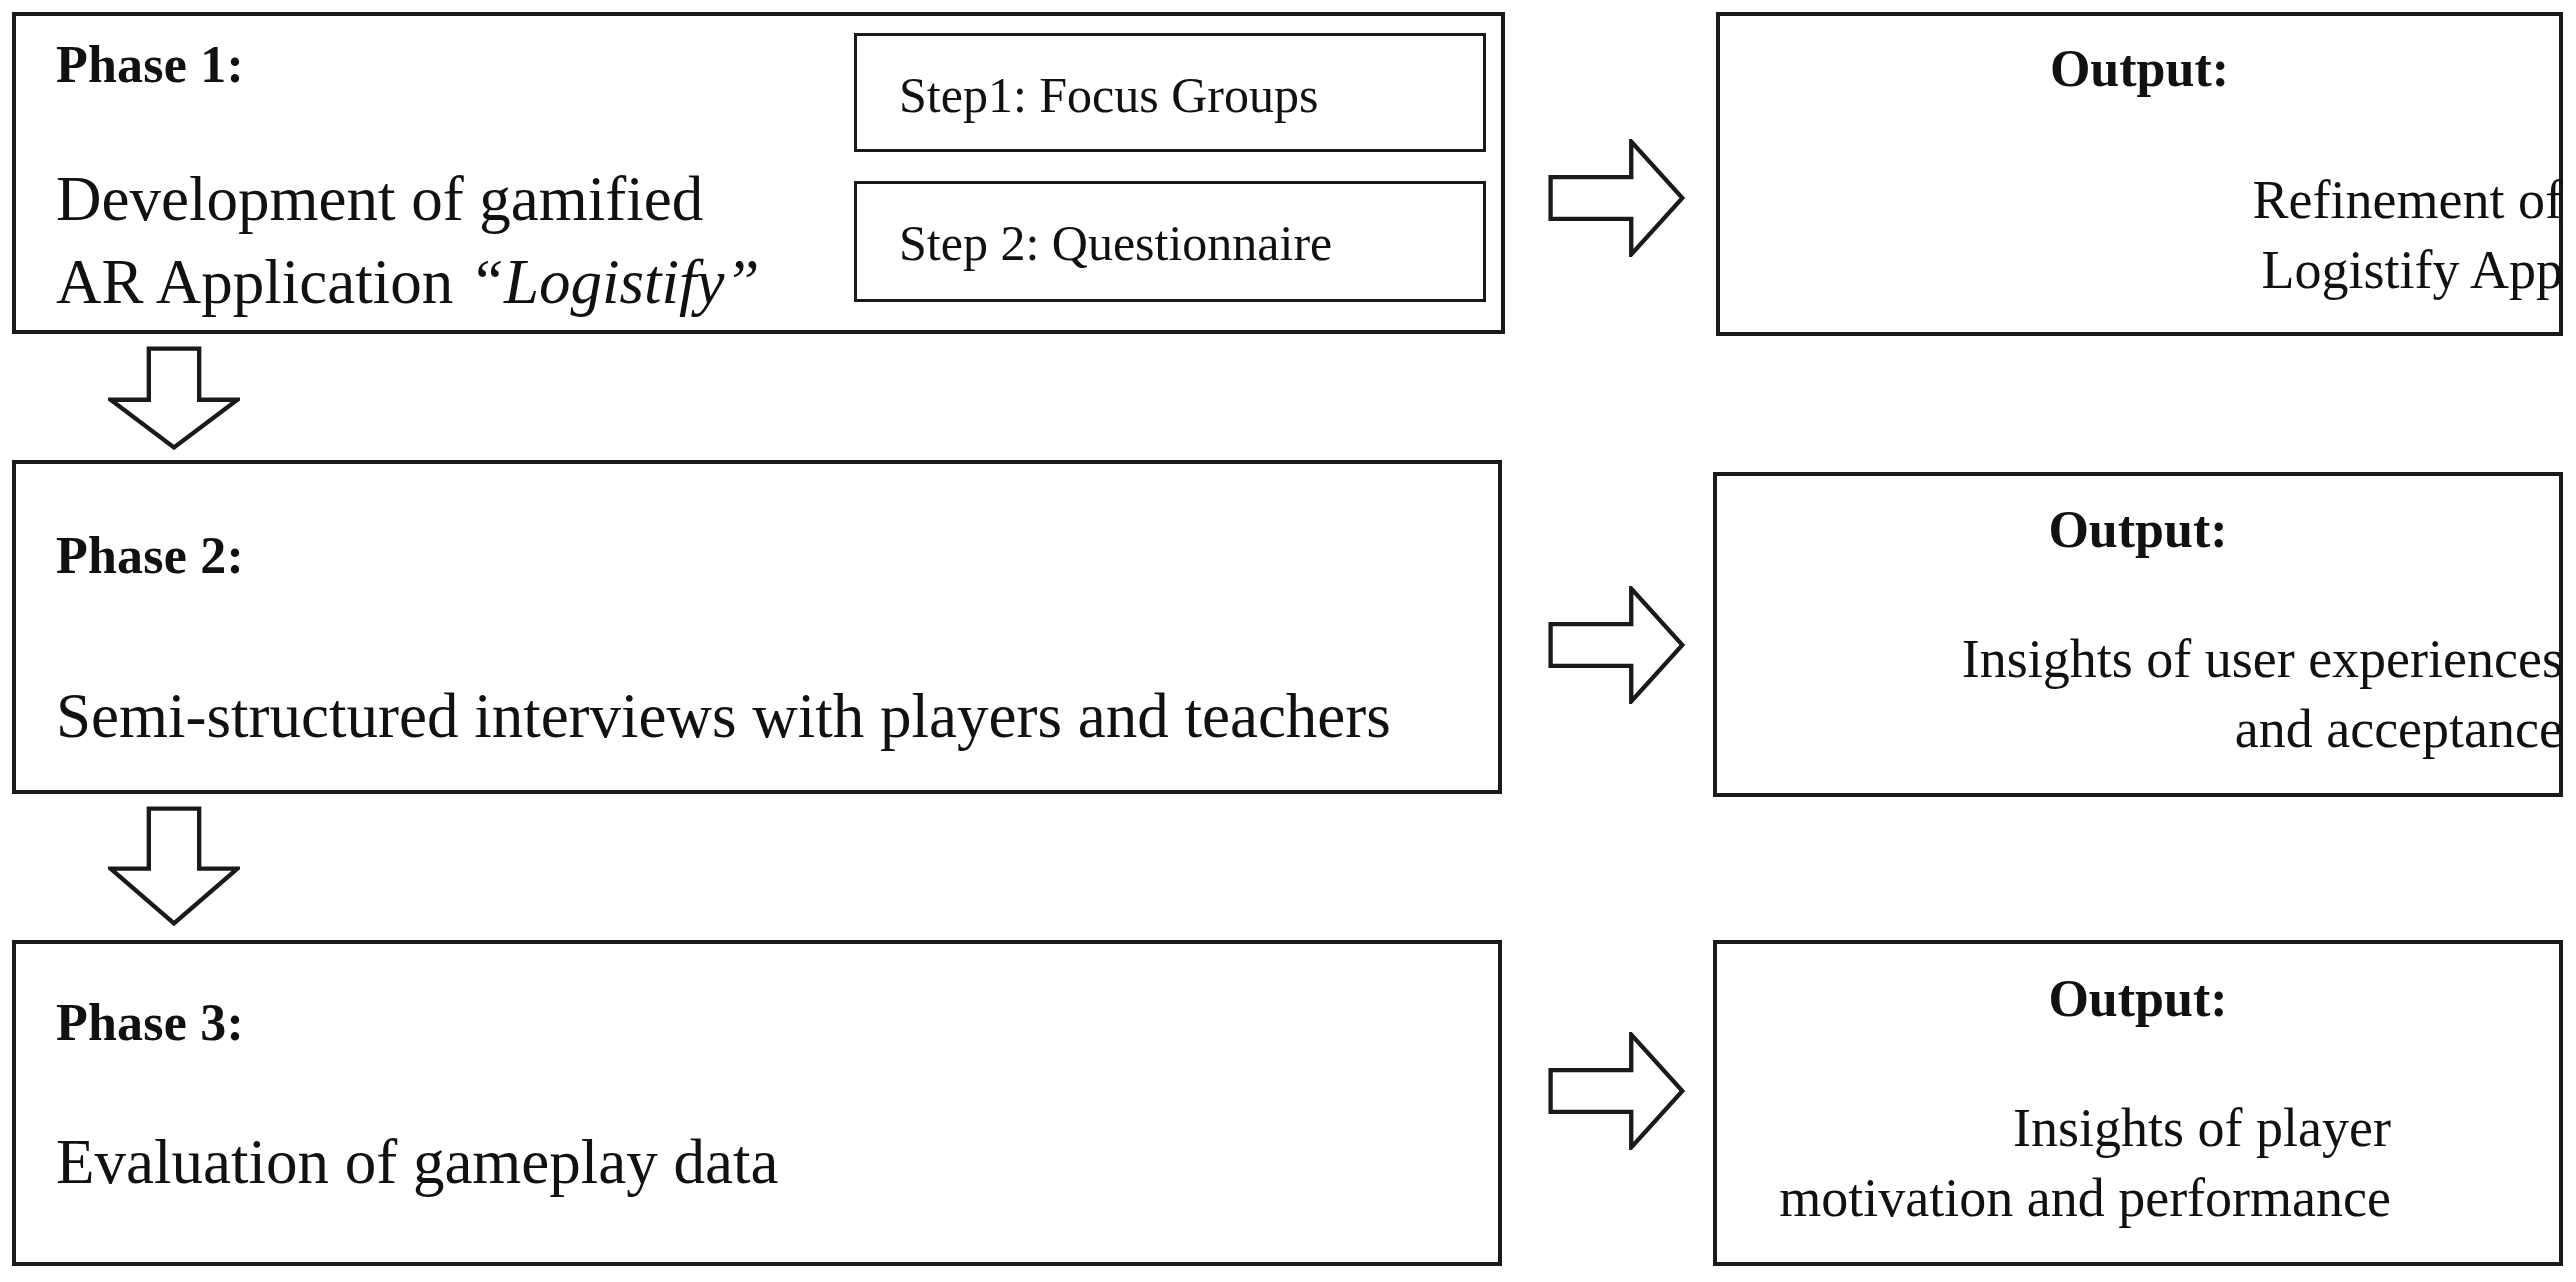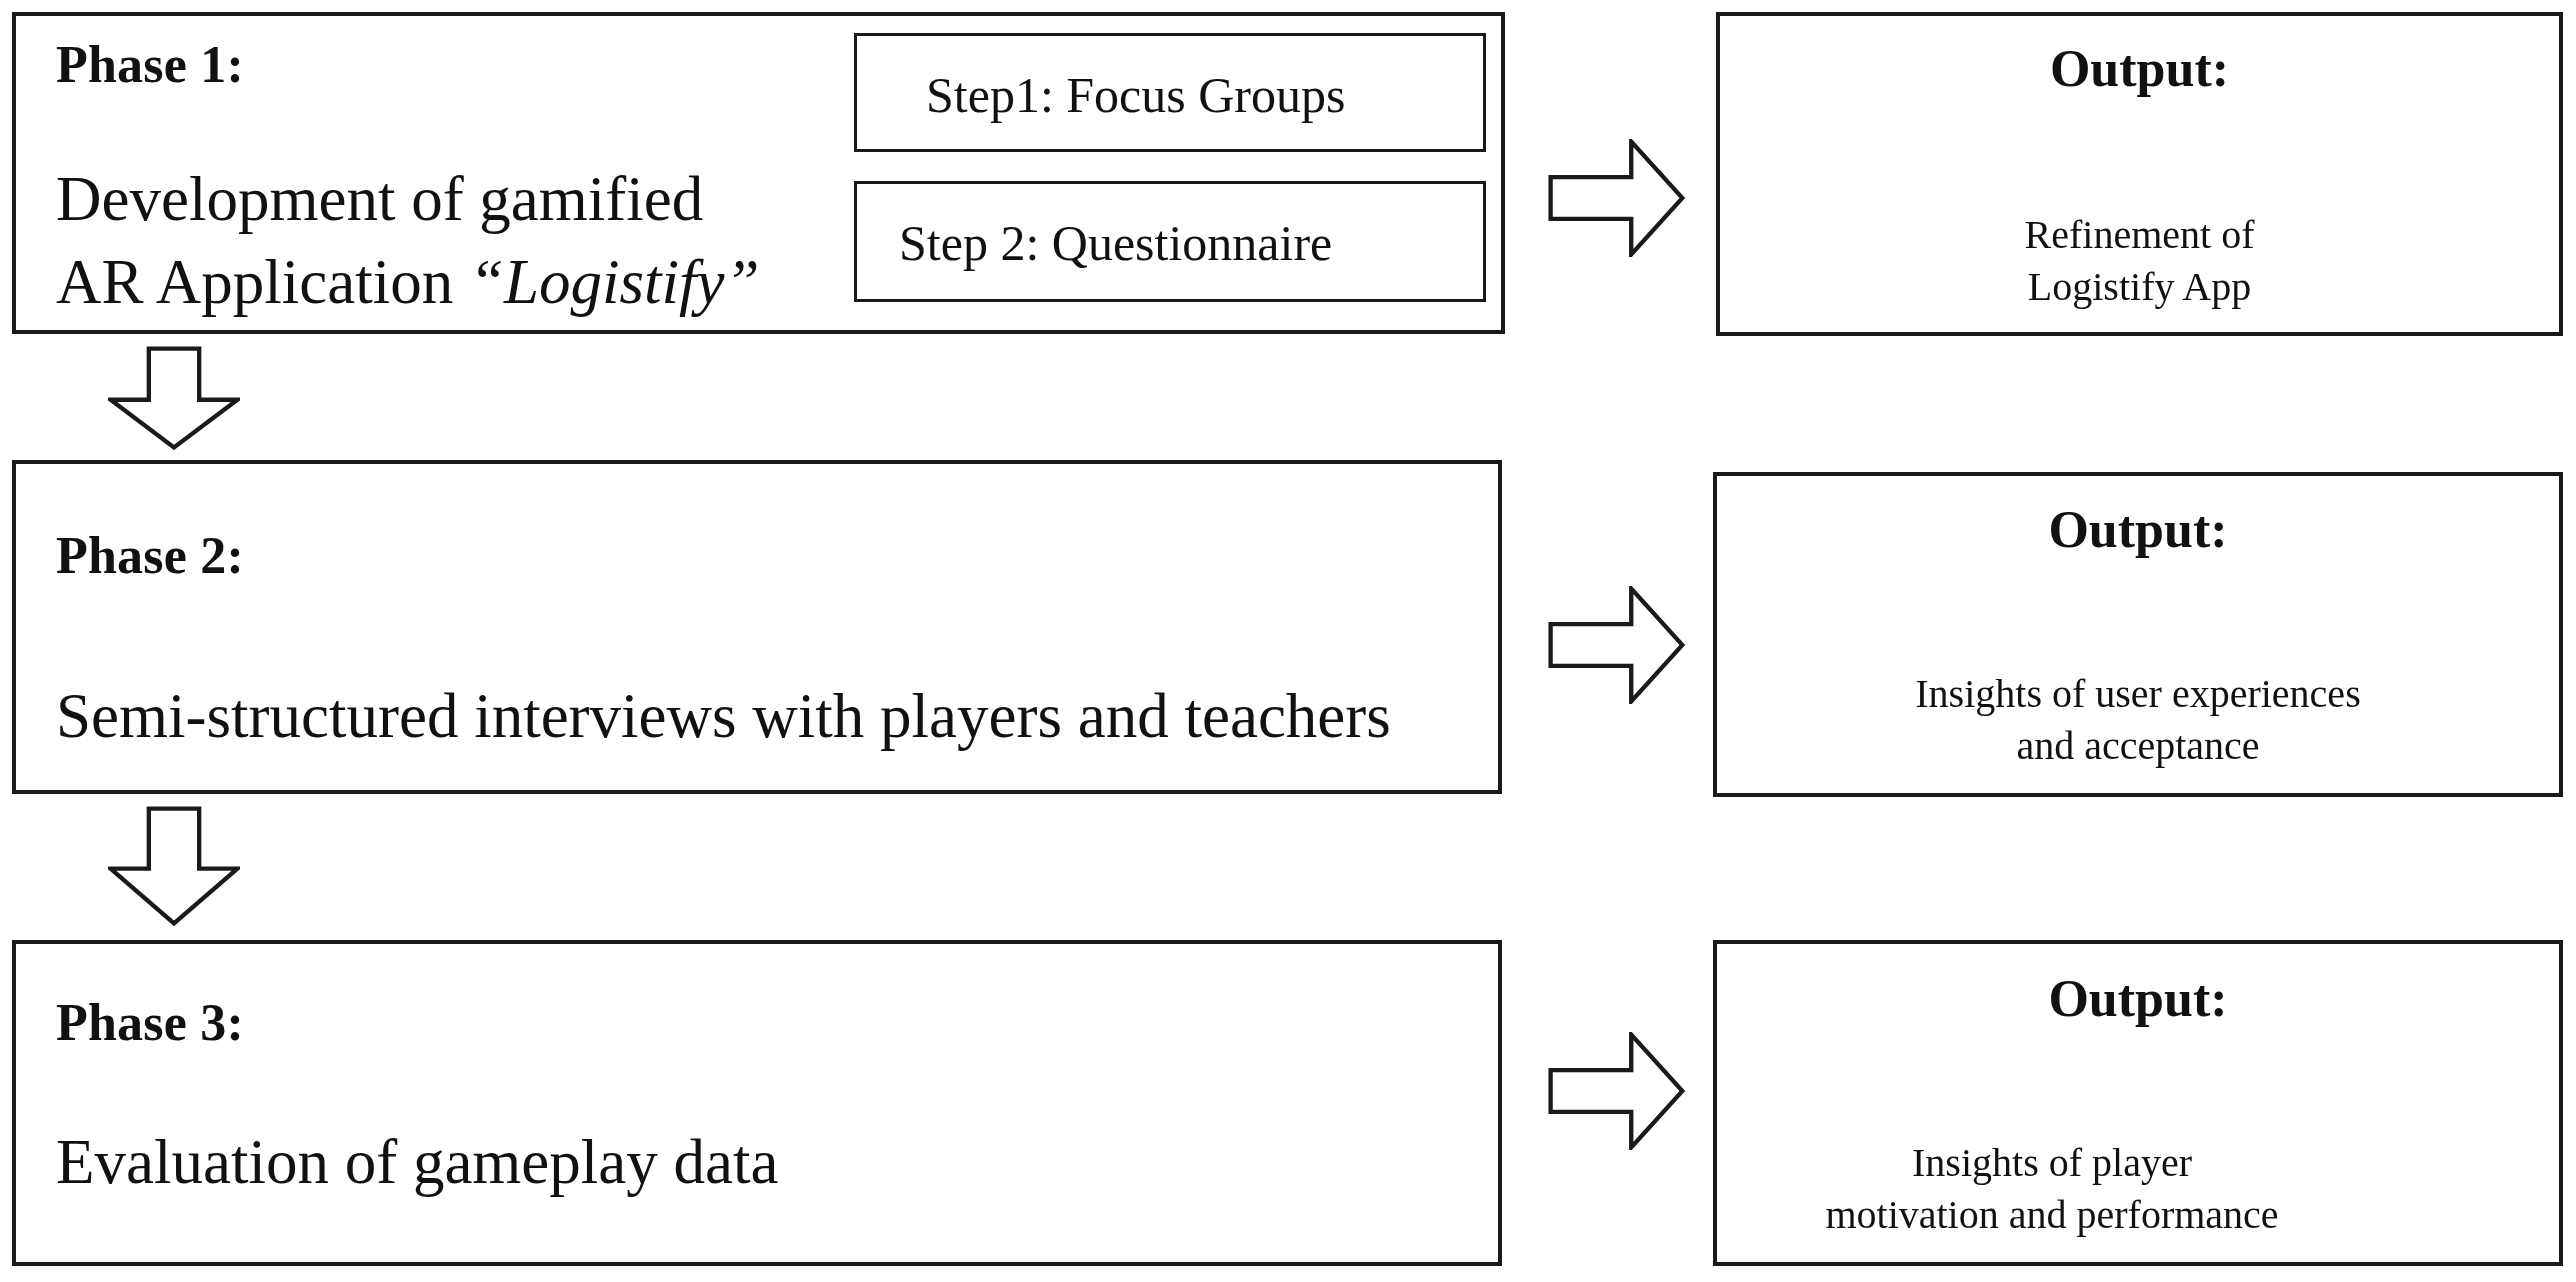--- a/index.html
+++ b/index.html
@@ -57,39 +57,38 @@
 
   #phase3-title{left:56px;top:997px;}
   #phase3-body{left:56px;top:1121px;}
 
   .step-label{
     position:absolute;
     font-size:50px;
     line-height:1;
     white-space:nowrap;
   }
-  #step1-label{left:926px;top:70px;}
+  #step1-label{left:899px;top:70px;}
   #step2-label{left:899px;top:218px;}
 
   
   .output-title{
     position:absolute;
     font-weight:bold;
     font-size:52px;
     line-height:1;
     text-align:center;
     white-space:nowrap;
   }
   .output-body{
     position:absolute;
-    font-size:40px;
+    font-size:54px;
     line-height:1.30;
-    text-align:center;
+    text-align:right;
     white-space:pre-line;
-    margin-top:44px;
   }
   .output-body .ital{}
 
   #output1-title{left:1716px;top:43px;width:847px;}
   #output1-body{left:1716px;top:165px;width:847px;}
 
   #output2-title{left:1713px;top:504px;width:850px;}
   #output2-body{left:1713px;top:624px;width:850px;}
 
   #output3-title{left:1713px;top:973px;width:850px;}

